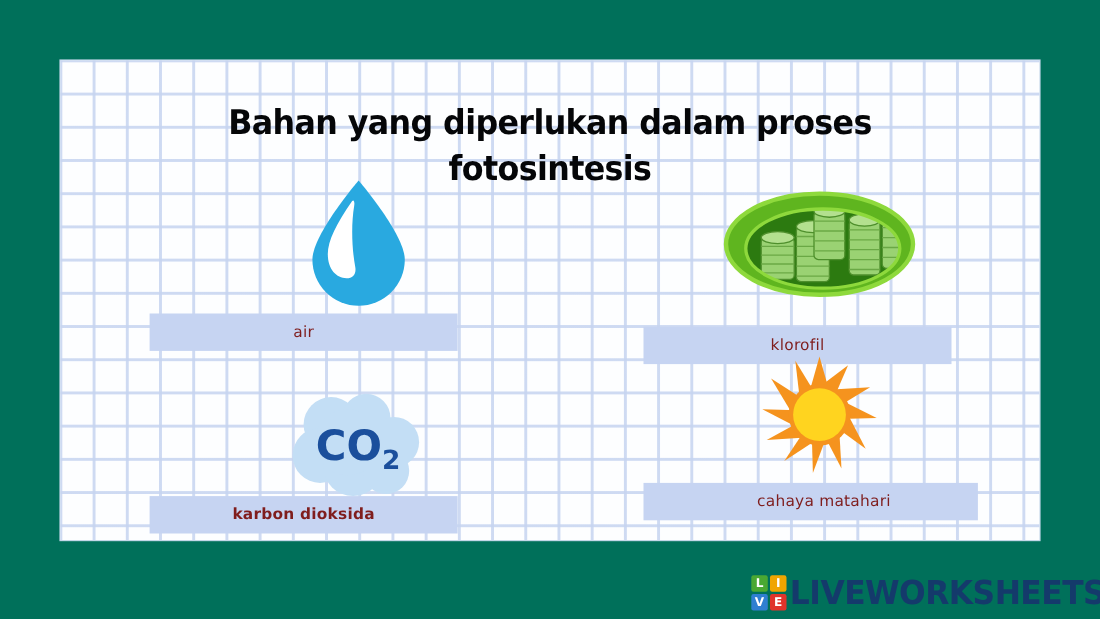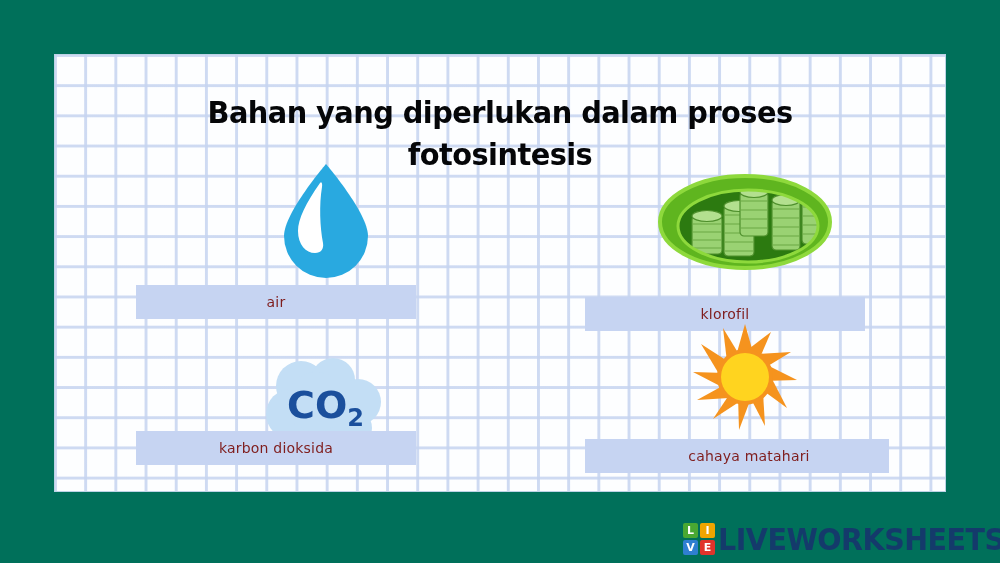--- a/index.html
+++ b/index.html
@@ -77,21 +77,21 @@
   }
 
   
   #icon-air       { left: 126px;  top: 106px; width: 290px; height: 112px; }
   #label-air      { left: 81px;   top: 230px; width: 280px; height: 34px; }
   
   #icon-klorofil  { left: 525px;  top: 115px; width: 330px; height: 105px; }
   #label-klorofil { left: 530px;  top: 230px; width: 280px; height: 34px; margin-top: 12px; }
   
   #icon-co2       { left: 126px;  top: 265px; width: 290px; height: 110px; margin-top: 32px; }
-  #label-co2      { left: 81px;   top: 376px; width: 280px; height: 34px; }
+  #label-co2      { left: 81px;   top: 396px; width: 280px; height: 34px; font-weight: bold; }
   
   #icon-matahari  { left: 525px;  top: 265px; width: 330px; height: 110px; }
   #label-matahari { left: 530px;  top: 384px; width: 280px; height: 34px; padding-left: 24px; }
 
   
   #logo {
     position: absolute;
     left: 683px;
     top: 519px;
     height: 40px;

